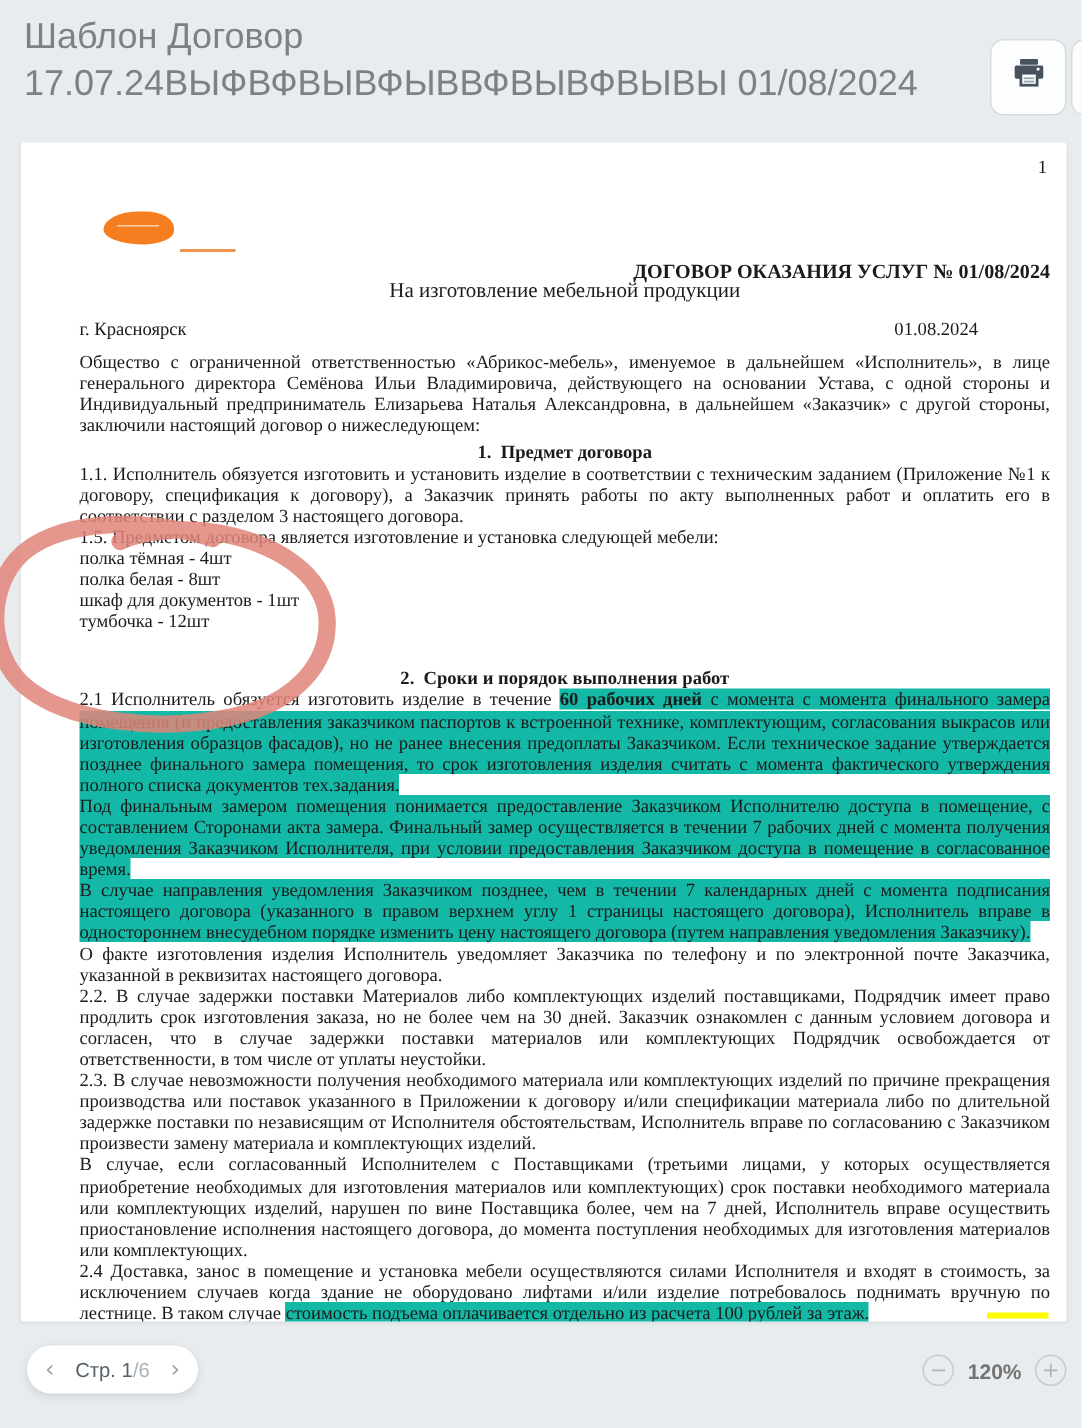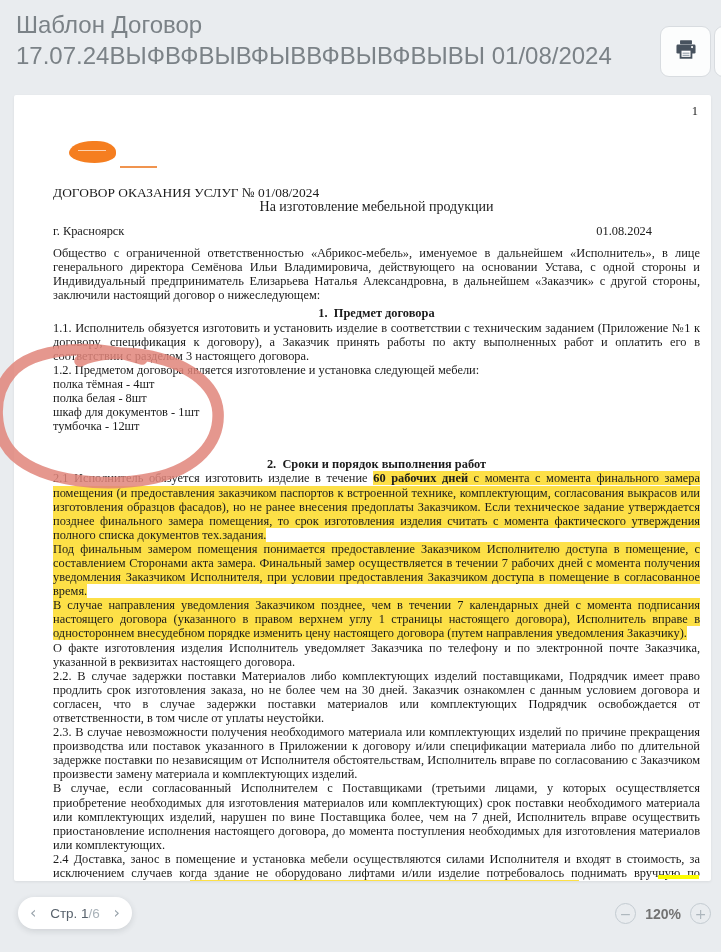--- a/index.html
+++ b/index.html
@@ -35,27 +35,27 @@
   .logo { position:relative; height:32px; margin-top:22px; }
   .logo-blob {
     position:absolute; left:16px; top:0; width:47px; height:22px;
     background:#f57e20; border-radius:55% 45% 50% 60% / 60% 55% 45% 50%;
   }
   .logo-blob i {
     position:absolute; left:9px; top:9px; width:28px; height:1px;
     background:rgba(255,255,255,.65);
   }
   .logo-line { position:absolute; left:67px; top:25px; width:37px; height:2px; background:#f0944f; }
-  .doc-title { text-align:left; font-weight:normal; font-size:13.4px; margin-top:12px; line-height:15px; }
+  .doc-title { text-align:right; font-weight:bold; font-size:13.4px; margin-top:0; line-height:15px; }
   .doc-sub { text-align:center; font-size:14px; line-height:14px; }
   .city-row { display:flex; justify-content:space-between; margin-top:10px; padding-right:48px; }
   .p { text-align:justify; }
   .intro { margin-top:8px; }
   .h { text-align:center; font-weight:bold; margin-top:4px; }
-  .hl { background:#fde047; }
+  .hl { background:#14b8a6; }
   .b  { font-weight:bold; }
   .gap { height:20px; }
   .yellow-sliver { position:absolute; right:12px; bottom:2px; width:41px; height:4px; background:#fdfd00; }
 
   
   .annotation { position:absolute; left:-16px; top:338px; width:244px; height:152px; pointer-events:none; }
 
   
   .pager {
     position:absolute; left:18px; top:897px; width:114px; height:32px;
@@ -112,21 +112,21 @@
 
     <div class="city-row">
       <span>г. Красноярск</span>
       <span>01.08.2024</span>
     </div>
 
     <div class="p intro">Общество с ограниченной ответственностью «Абрикос-мебель», именуемое в дальнейшем «Исполнитель», в лице генерального директора Семёнова Ильи Владимировича, действующего на основании Устава, с одной стороны и Индивидуальный предприниматель Елизарьева Наталья Александровна, в дальнейшем «Заказчик» с другой стороны, заключили настоящий договор о нижеследующем:</div>
 
     <div class="h">1.&nbsp;&nbsp;Предмет договора</div>
     <div class="p">1.1. Исполнитель обязуется изготовить и установить изделие в соответствии с техническим заданием (Приложение №1 к договору, спецификация к договору), а Заказчик принять работы по акту выполненных работ и оплатить его в соответствии с разделом 3 настоящего договора.</div>
-    <div>1.2. Предметом договора является изготовление и установка следующей мебели:</div>
+    <div>1.5. Предметом договора является изготовление и установка следующей мебели:</div>
     <div>полка тёмная - 4шт</div>
     <div>полка белая - 8шт</div>
     <div>шкаф для документов  - 1шт</div>
     <div>тумбочка - 12шт</div>
 
     <div class="gap"></div>
 
     <div class="h">2.&nbsp;&nbsp;Сроки и порядок выполнения работ</div>
     <div class="p"><span>2.1 Исполнитель обязуется изготовить изделие в течение </span><span class="hl b">60 рабочих дней</span><span class="hl"> с момента с момента финального замера помещения (и предоставления заказчиком паспортов к встроенной технике, комплектующим, согласования выкрасов или изготовления образцов фасадов), но не ранее внесения предоплаты Заказчиком. Если техническое задание утверждается позднее финального замера помещения, то срок изготовления изделия считать с момента фактического утверждения полного списка документов тех.задания.</span></div>
     <div class="p"><span class="hl">Под финальным замером помещения понимается предоставление Заказчиком Исполнителю доступа в помещение, с составлением Сторонами акта замера. Финальный замер осуществляется в течении 7 рабочих дней с момента получения уведомления Заказчиком Исполнителя, при условии предоставления Заказчиком доступа в помещение в согласованное время.</span></div>

